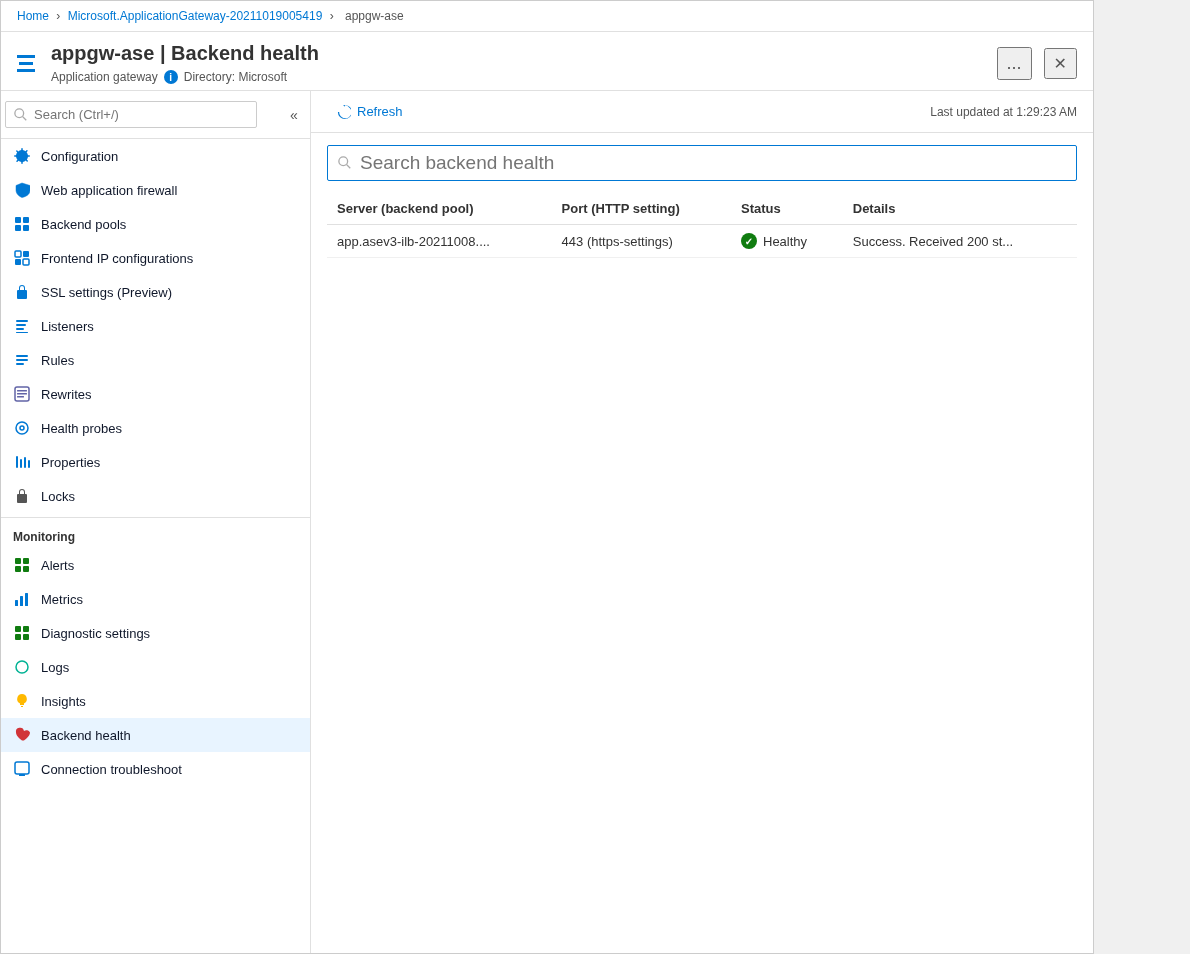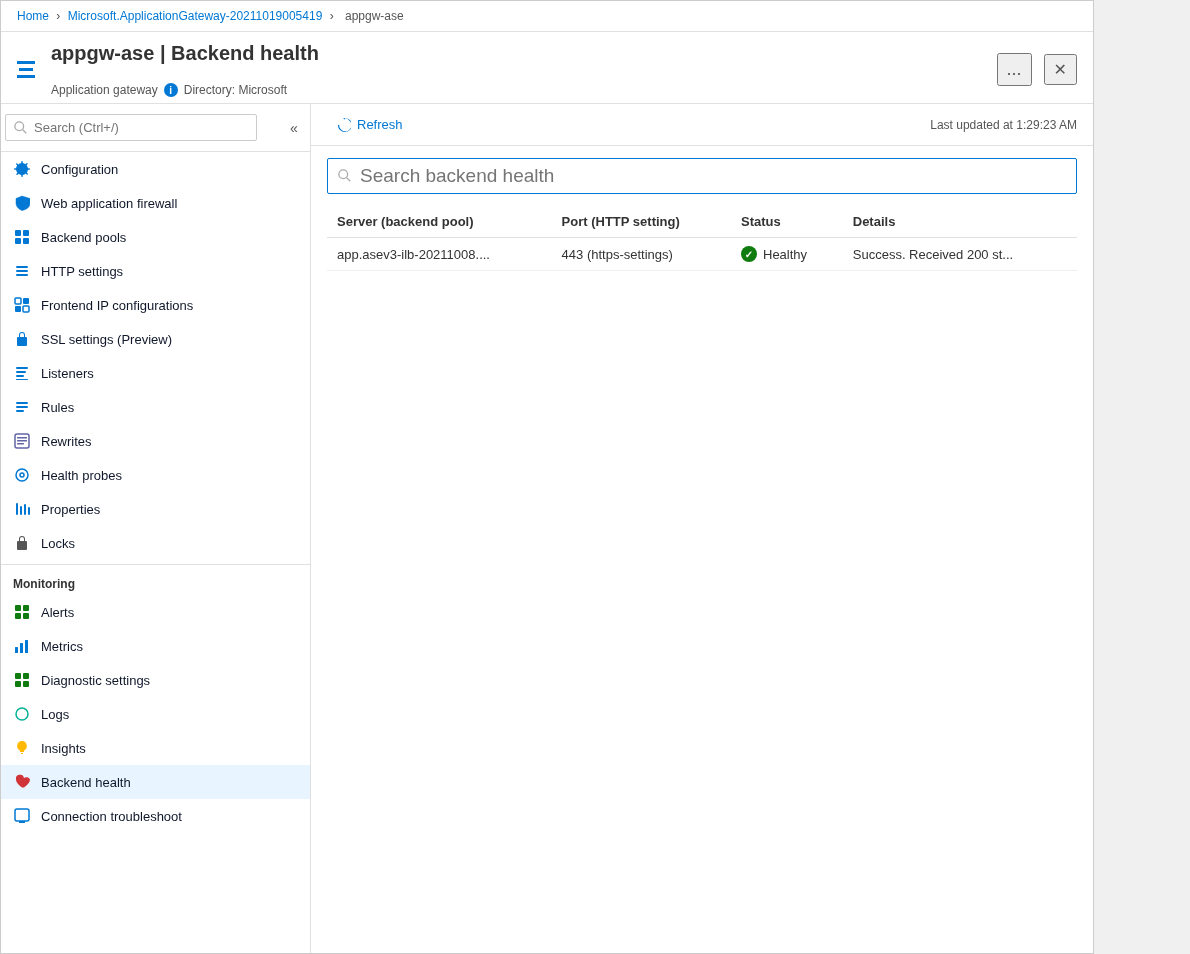--- a/index.html
+++ b/index.html
@@ -53,21 +53,21 @@
       font-size: 20px;
       font-weight: 600;
       color: #333;
     }
     .header-subtitle {
       font-size: 12px;
       color: #555;
       display: flex;
       align-items: center;
       gap: 6px;
-      margin-top: 18px;
+      margin-top: 5px;
     }
     .header-subtitle .info-icon {
       width: 14px;
       height: 14px;
       border-radius: 50%;
       background: #0078d4;
       color: #fff;
       font-size: 10px;
       display: inline-flex;
       align-items: center;
@@ -347,30 +347,20 @@
             <svg width="16" height="16" viewBox="0 0 16 16" fill="#0078d4">
                 <rect x="1" y="1" width="6" height="6" rx="1"></rect>
                 <rect x="9" y="1" width="6" height="6" rx="1"></rect>
                 <rect x="1" y="9" width="6" height="6" rx="1"></rect>
                 <rect x="9" y="9" width="6" height="6" rx="1"></rect>
               </svg>
           </span>
           <span>Backend pools</span>
         </div>
 
-        <div class="nav-item">
-          <span class="nav-icon icon-blue">
-            <svg width="16" height="16" viewBox="0 0 16 16" fill="#0078d4">
-                <rect x="2" y="3" width="12" height="2" rx="1"></rect>
-                <rect x="2" y="7" width="12" height="2" rx="1"></rect>
-                <rect x="2" y="11" width="12" height="2" rx="1"></rect>
-              </svg>
-          </span>
-          <span>HTTP settings</span>
-        </div>
 
         <div class="nav-item">
           <span class="nav-icon icon-blue">
             <svg width="16" height="16" viewBox="0 0 16 16" fill="#0078d4">
                 <rect x="1" y="1" width="6" height="6" rx="1" fill="none" stroke="#0078d4" stroke-width="1.5"></rect>
                 <rect x="9" y="1" width="6" height="6" rx="1"></rect>
                 <rect x="1" y="9" width="6" height="6" rx="1"></rect>
                 <rect x="9" y="9" width="6" height="6" rx="1" fill="none" stroke="#0078d4" stroke-width="1.5"></rect>
               </svg>
           </span>

